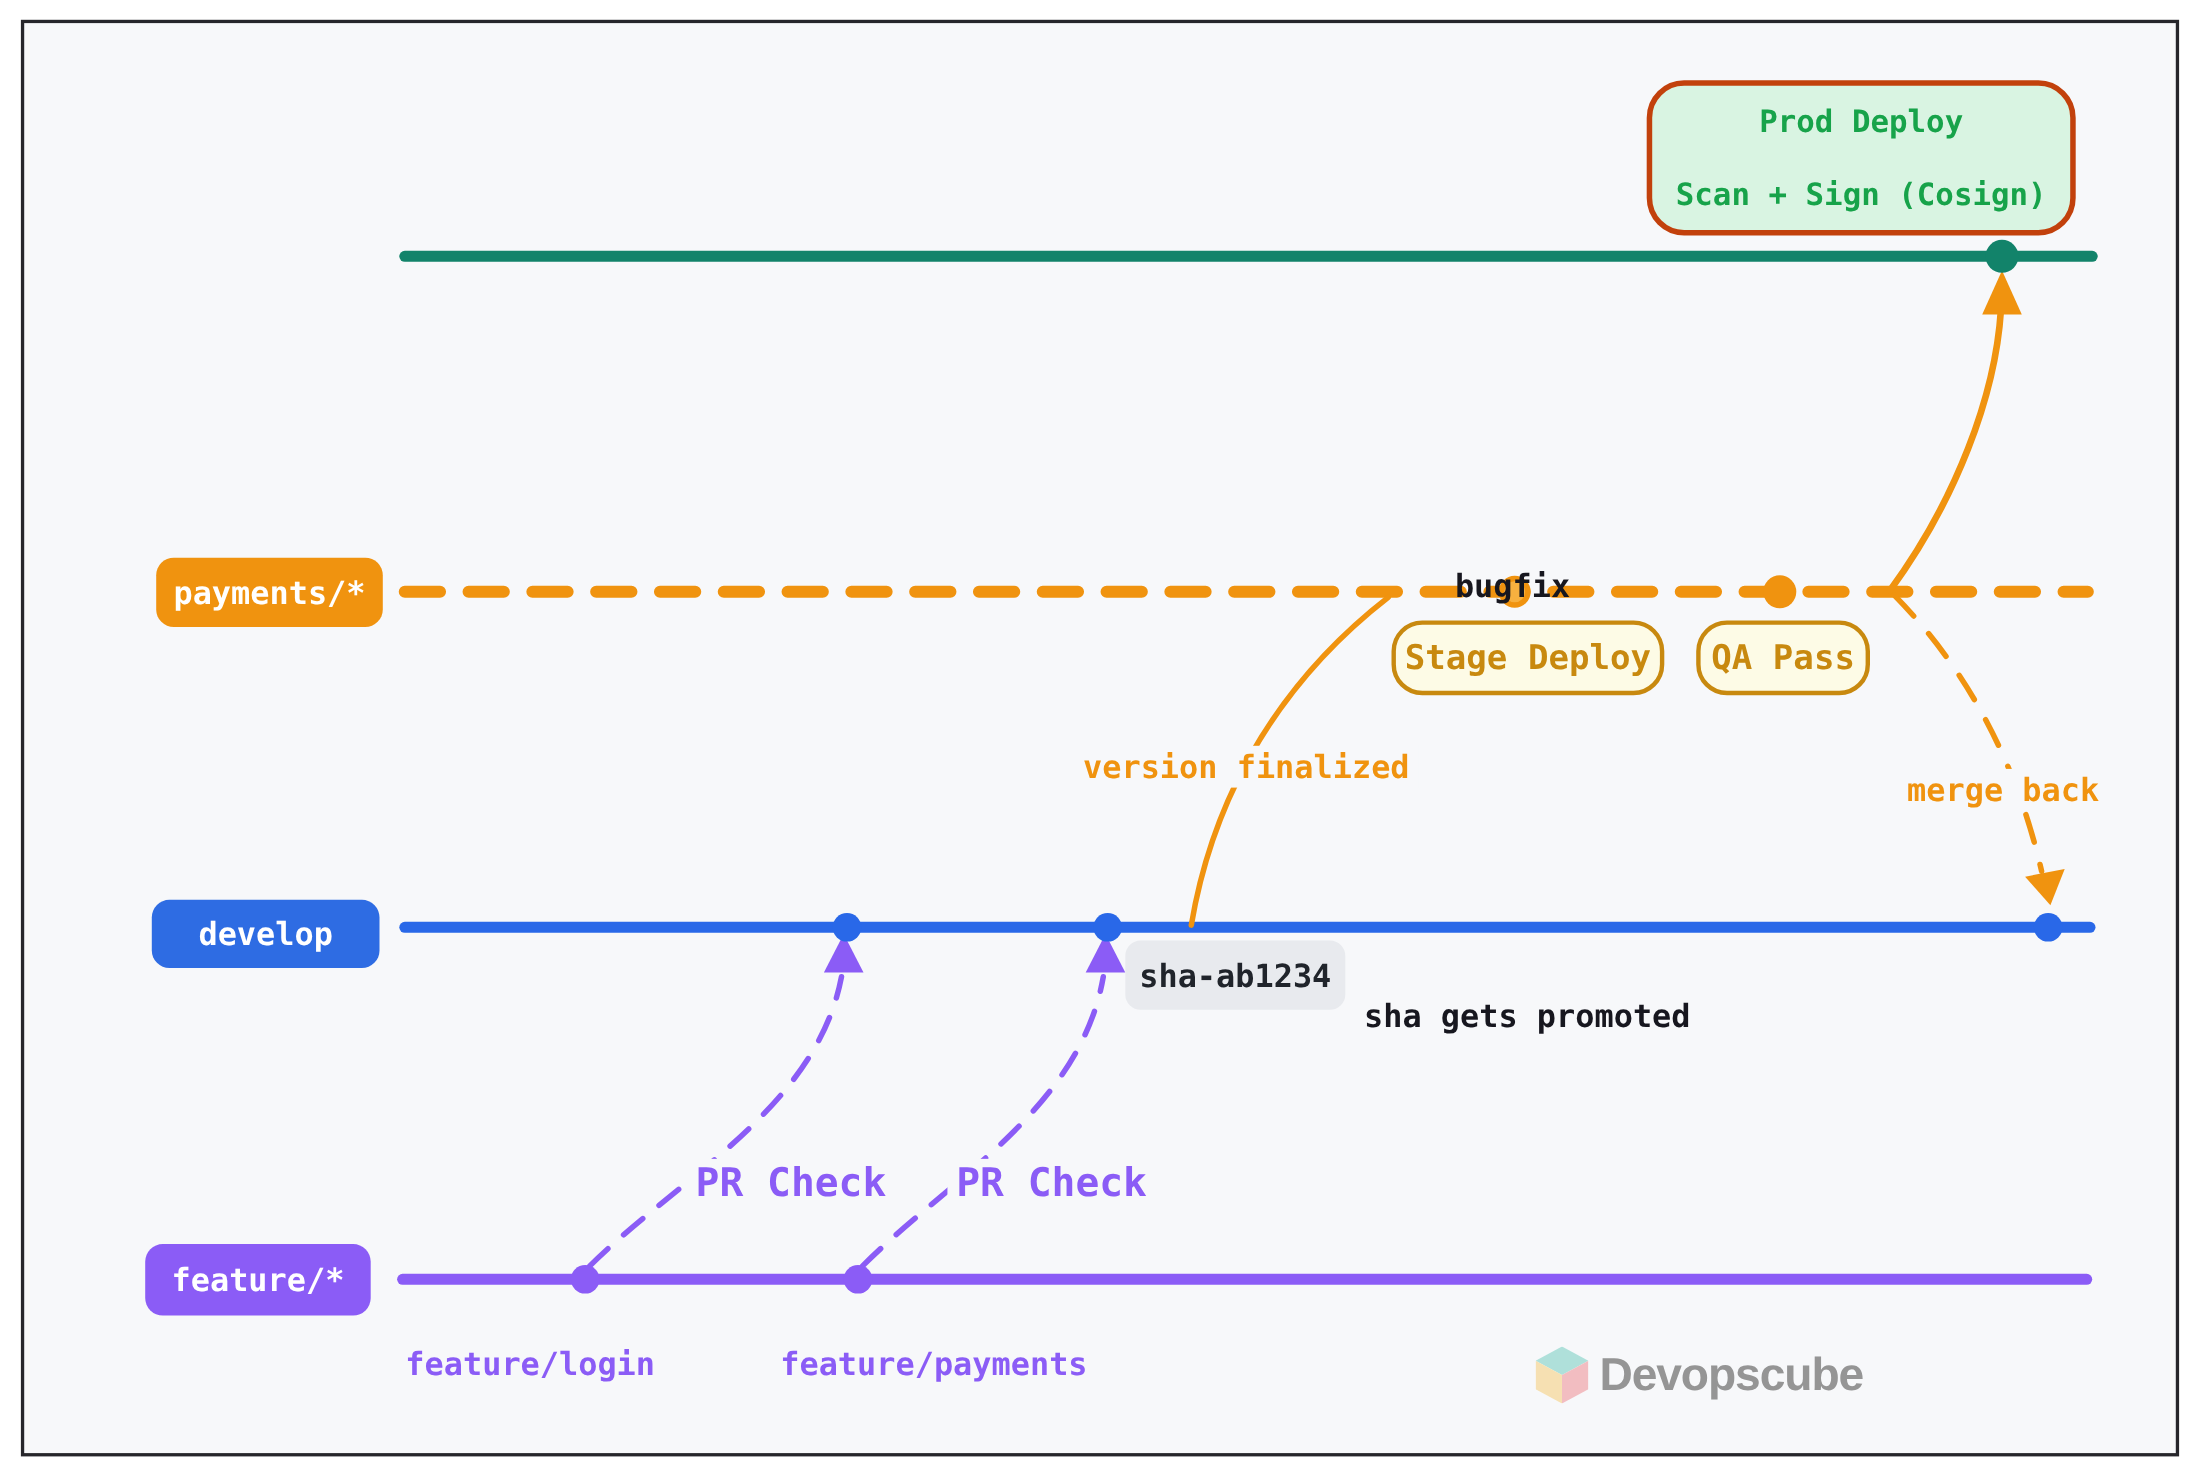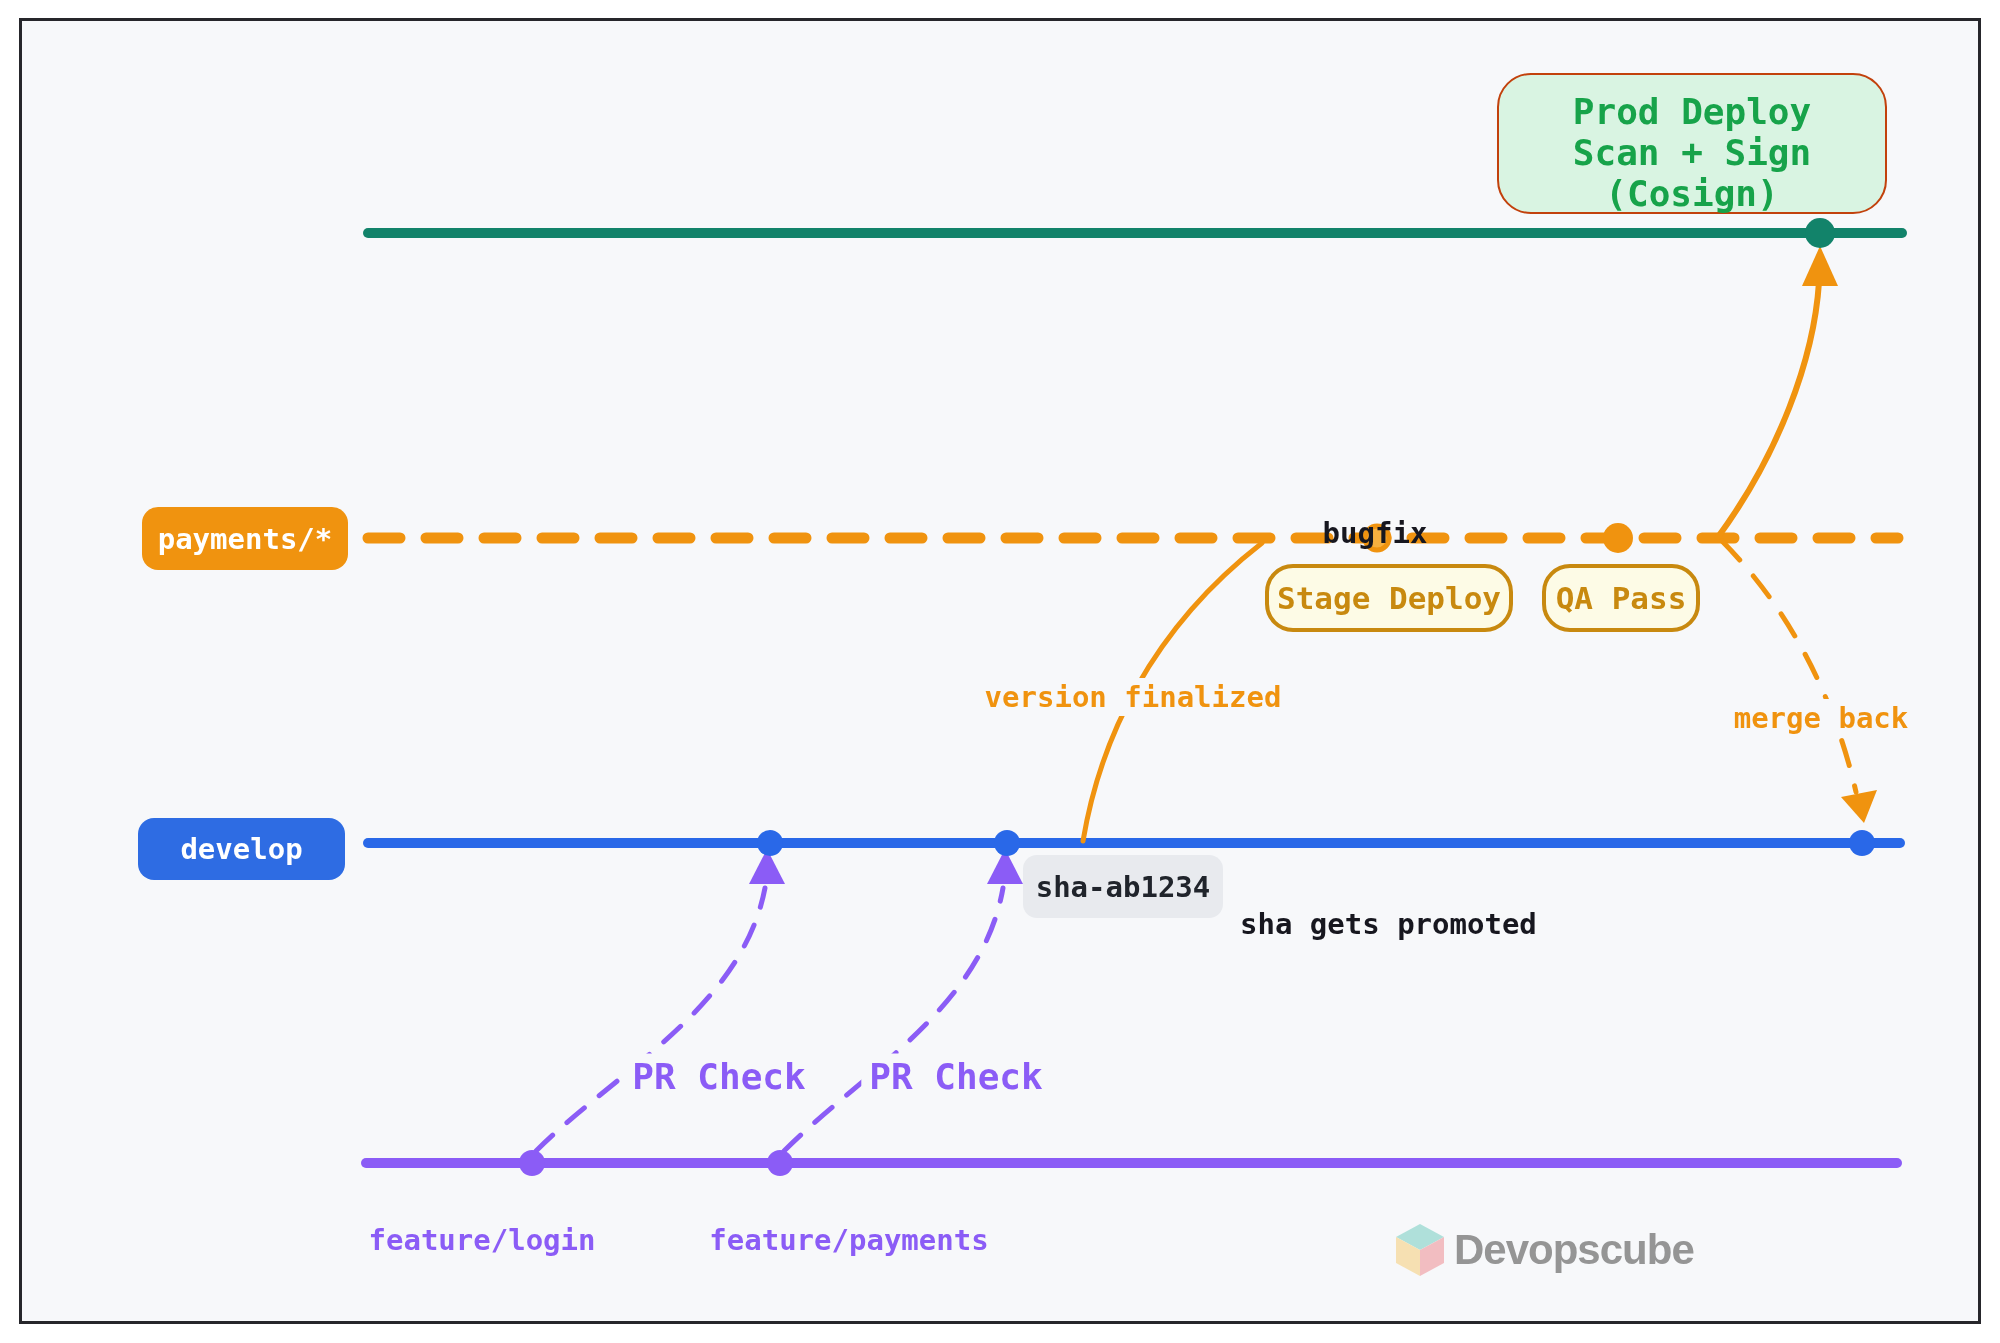--- a/index.html
+++ b/index.html
@@ -9,24 +9,24 @@
          border:3px solid #26262b;background:#f7f8fa;}
   #diagram-svg{position:absolute;left:0;top:0;width:2000px;height:1343px;}
   .pill{position:absolute;display:flex;align-items:center;justify-content:center;
         color:#ffffff;font-size:29px;font-weight:600;border-radius:16px;letter-spacing:0;}
   .badge{position:absolute;display:flex;align-items:center;justify-content:center;
          font-size:31px;font-weight:600;border-radius:28px;}
   .note{position:absolute;transform:translate(-50%,-50%);font-size:29px;font-weight:600;
         white-space:nowrap;margin-top:36px;}
   .note-bg{background:#f7f8fa;padding:2px 8px;}
   .prodbox{position:absolute;left:1497px;top:73px;width:390px;height:141px;
-           background:#d9f4e2;border:2px solid #c2410c;border-radius:34px;
+           background:#d9f4e2;border:5px solid #c2410c;border-radius:34px;
            display:flex;flex-direction:column;justify-content:space-between;
            padding:16px 6px;box-sizing:border-box;color:#17a34a;
-           font-size:36px;font-weight:600;text-align:center;}
+           font-size:28px;font-weight:600;text-align:center;}
   .chip{position:absolute;left:1023px;top:855px;width:200px;height:63px;
         background:#e8eaee;border-radius:14px;color:#20242b;font-size:29px;font-weight:600;
         display:flex;align-items:center;justify-content:center;}
   #watermark{position:absolute;left:1396px;top:1224px;display:flex;align-items:center;gap:10px;
              opacity:0.92;}
   #watermark .brand{font-family:"Liberation Sans", sans-serif;font-weight:800;font-size:42px;
                     color:#8d8d8d;letter-spacing:-1px;}
 </style>
 </head>
 <body>
@@ -63,20 +63,23 @@
     <circle cx="532" cy="1163" r="13" fill="#8b5cf6"></circle>
     <circle cx="780" cy="1163" r="13" fill="#8b5cf6"></circle>
   </svg>
 
   <div class="pill" style="left:142px;top:507px;width:206px;height:63px;background:#f0930f;">
     <span>payments/*</span>
   </div>
   <div class="pill" style="left:138px;top:818px;width:207px;height:62px;background:#2e6ce3;">
     <span>develop</span>
   </div>
+  <div class="pill" style="left:132px;top:1131px;width:205px;height:65px;background:#8b5cf6;">
+    <span>feature/*</span>
+  </div>
 
   <div class="prodbox">
     <span>Prod Deploy</span>
     <span>Scan + Sign (Cosign)</span>
   </div>
 
   <div class="badge" style="left:1265px;top:564px;width:240px;height:60px;border:4px solid #c8890f;background:#fdfbe6;color:#c8890f;">
     <span>Stage Deploy</span>
   </div>
   <div class="badge" style="left:1542px;top:564px;width:150px;height:60px;border:4px solid #c8890f;background:#fdfbe6;color:#c8890f;">

